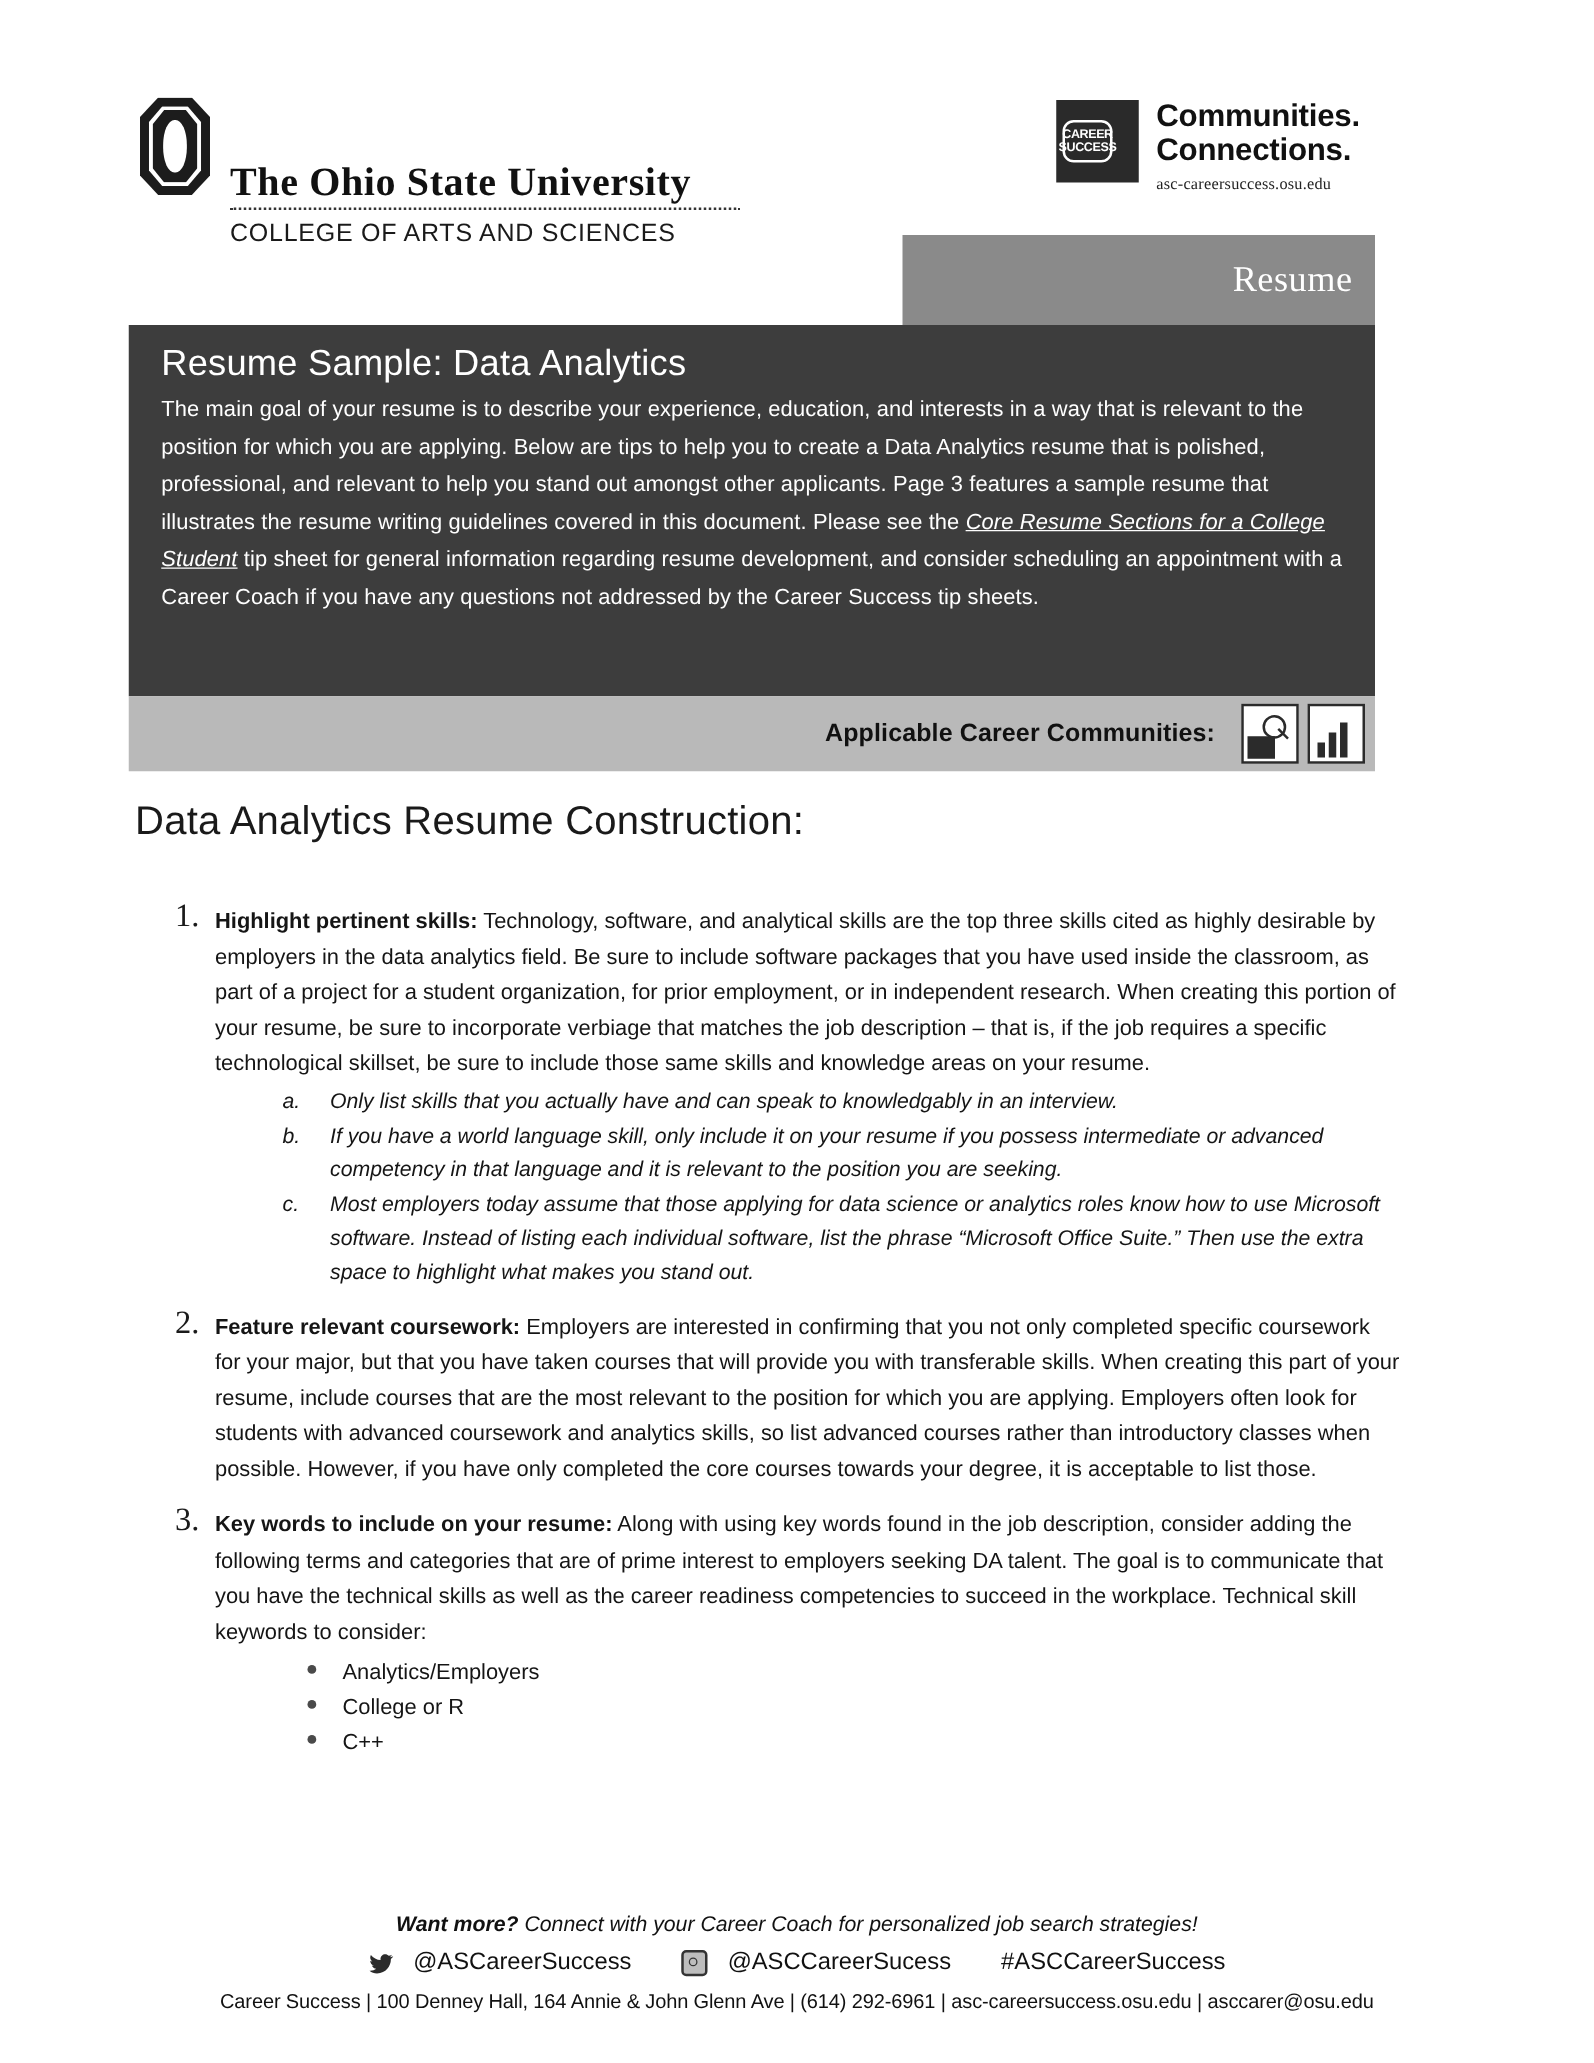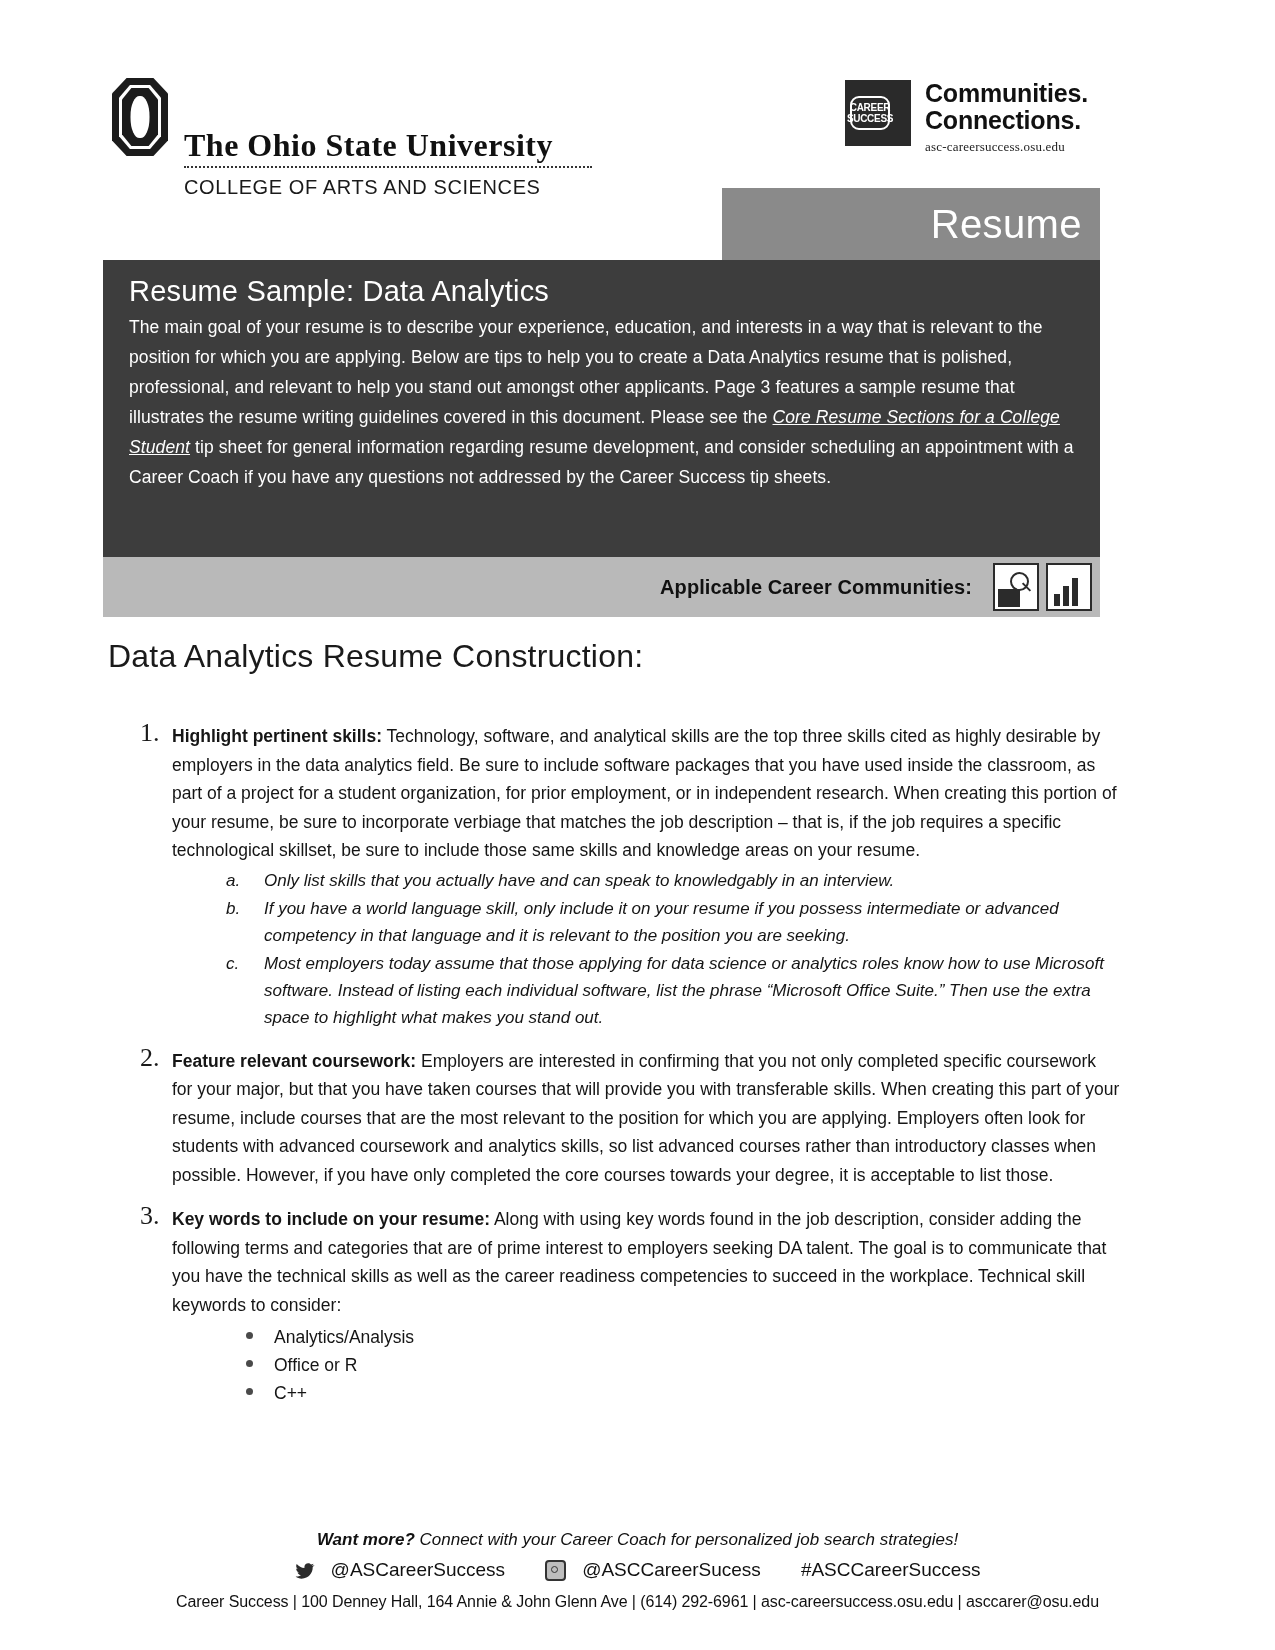--- a/index.html
+++ b/index.html
@@ -160,22 +160,23 @@
     height: 72px;
     background: #8a8a8a;
     display: flex;
     align-items: center;
     justify-content: flex-end;
     box-sizing: border-box;
     padding-right: 18px;
   }
   .resume-tab span {
     color: #ffffff;
-    font-size: 40px;
+    font-size: 29px;
     letter-spacing: 0.4px;
+    font-family: Liberation Serif, serif;
   }
 
   
   .banner {
     position: absolute;
     left: 103px;
     top: 260px;
     width: 997px;
     height: 297px;
     background: #3d3d3d;
@@ -490,25 +491,25 @@
       <div class="num-marker">2.</div>
       <div class="num-body"><b>Feature relevant coursework:</b><span> Employers are interested in confirming that you not only completed specific coursework for your major, but that you have taken courses that will provide you with transferable skills. When creating this part of your resume, include courses that are the most relevant to the position for which you are applying. Employers often look for students with advanced coursework and analytics skills, so list advanced courses rather than introductory classes when possible. However, if you have only completed the core courses towards your degree, it is acceptable to list those.</span></div>
     </div>
 
     <div class="num-item">
       <div class="num-marker">3.</div>
       <div class="num-body"><b>Key words to include on your resume:</b><span> Along with using key words found in the job description, consider adding the following terms and categories that are of prime interest to employers seeking DA talent. The goal is to communicate that you have the technical skills as well as the career readiness competencies to succeed in the workplace. Technical skill keywords to consider:</span></div>
       <ul class="bullet-list">
         <li class="bullet-item">
           <span class="bullet-dot"></span>
-          <span>Analytics/Analysis</span>
+          <span>Analytics/Employers</span>
         </li>
         <li class="bullet-item">
           <span class="bullet-dot"></span>
-          <span>Office or R</span>
+          <span>College or R</span>
         </li>
         <li class="bullet-item">
           <span class="bullet-dot"></span>
           <span>C++</span>
         </li>
       </ul>
     </div>
 
   </div>
 

